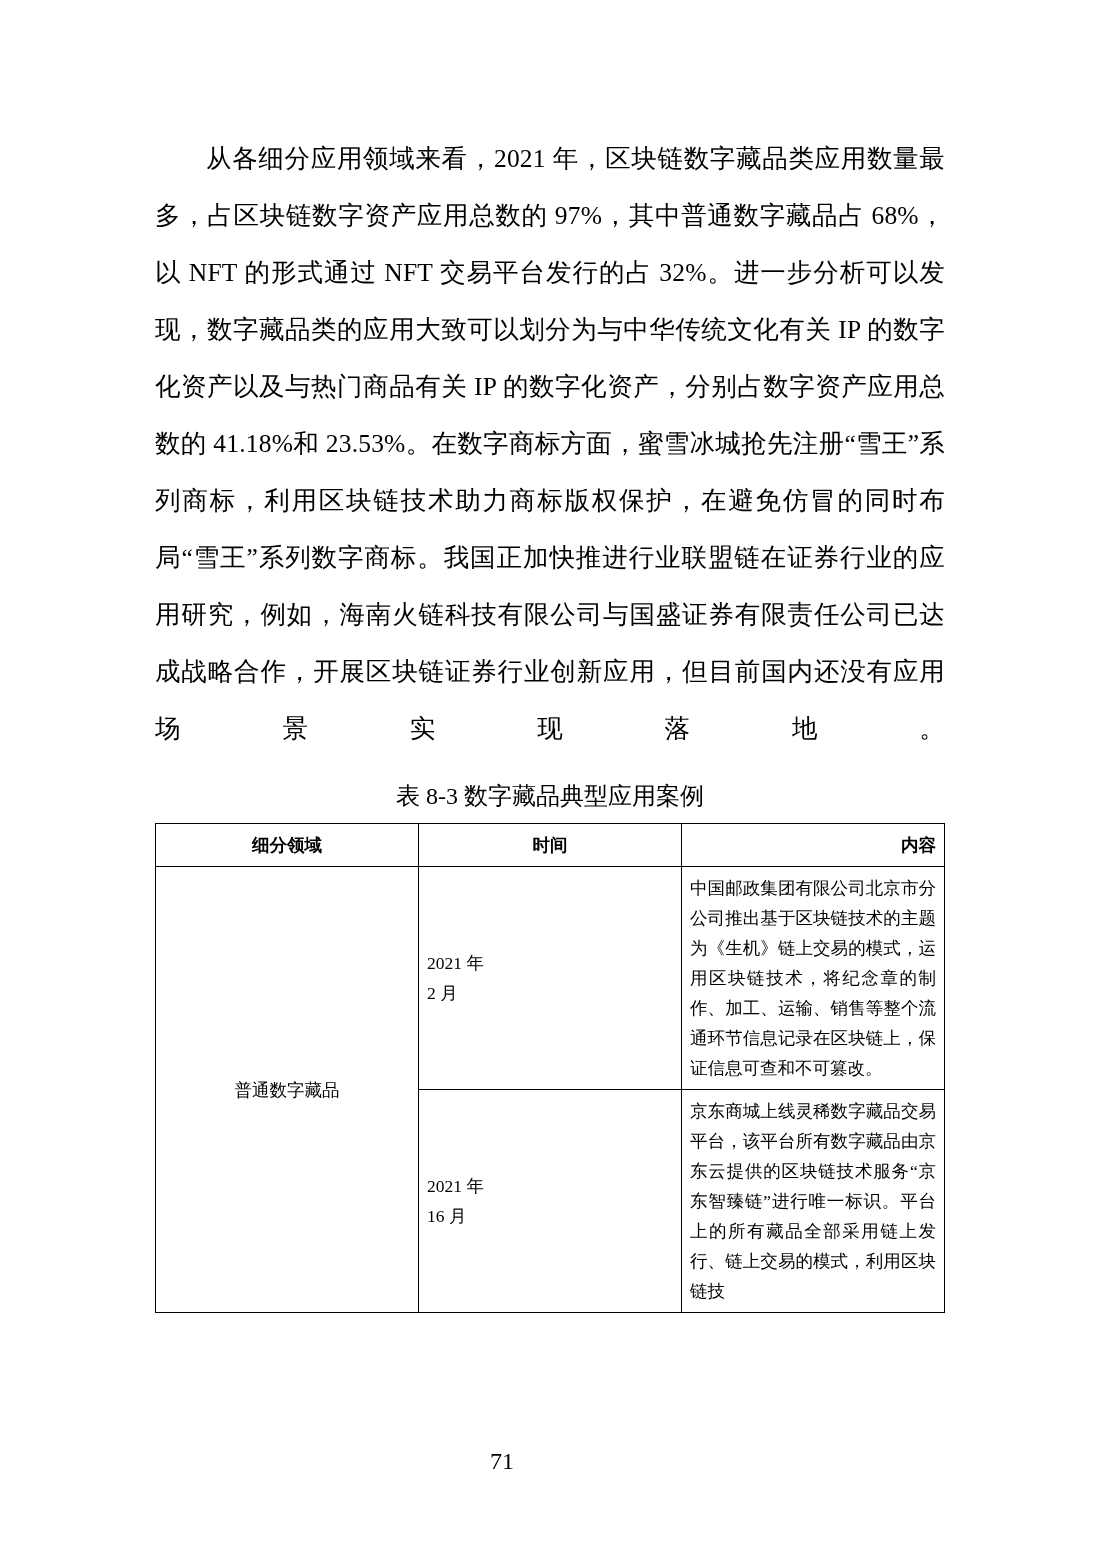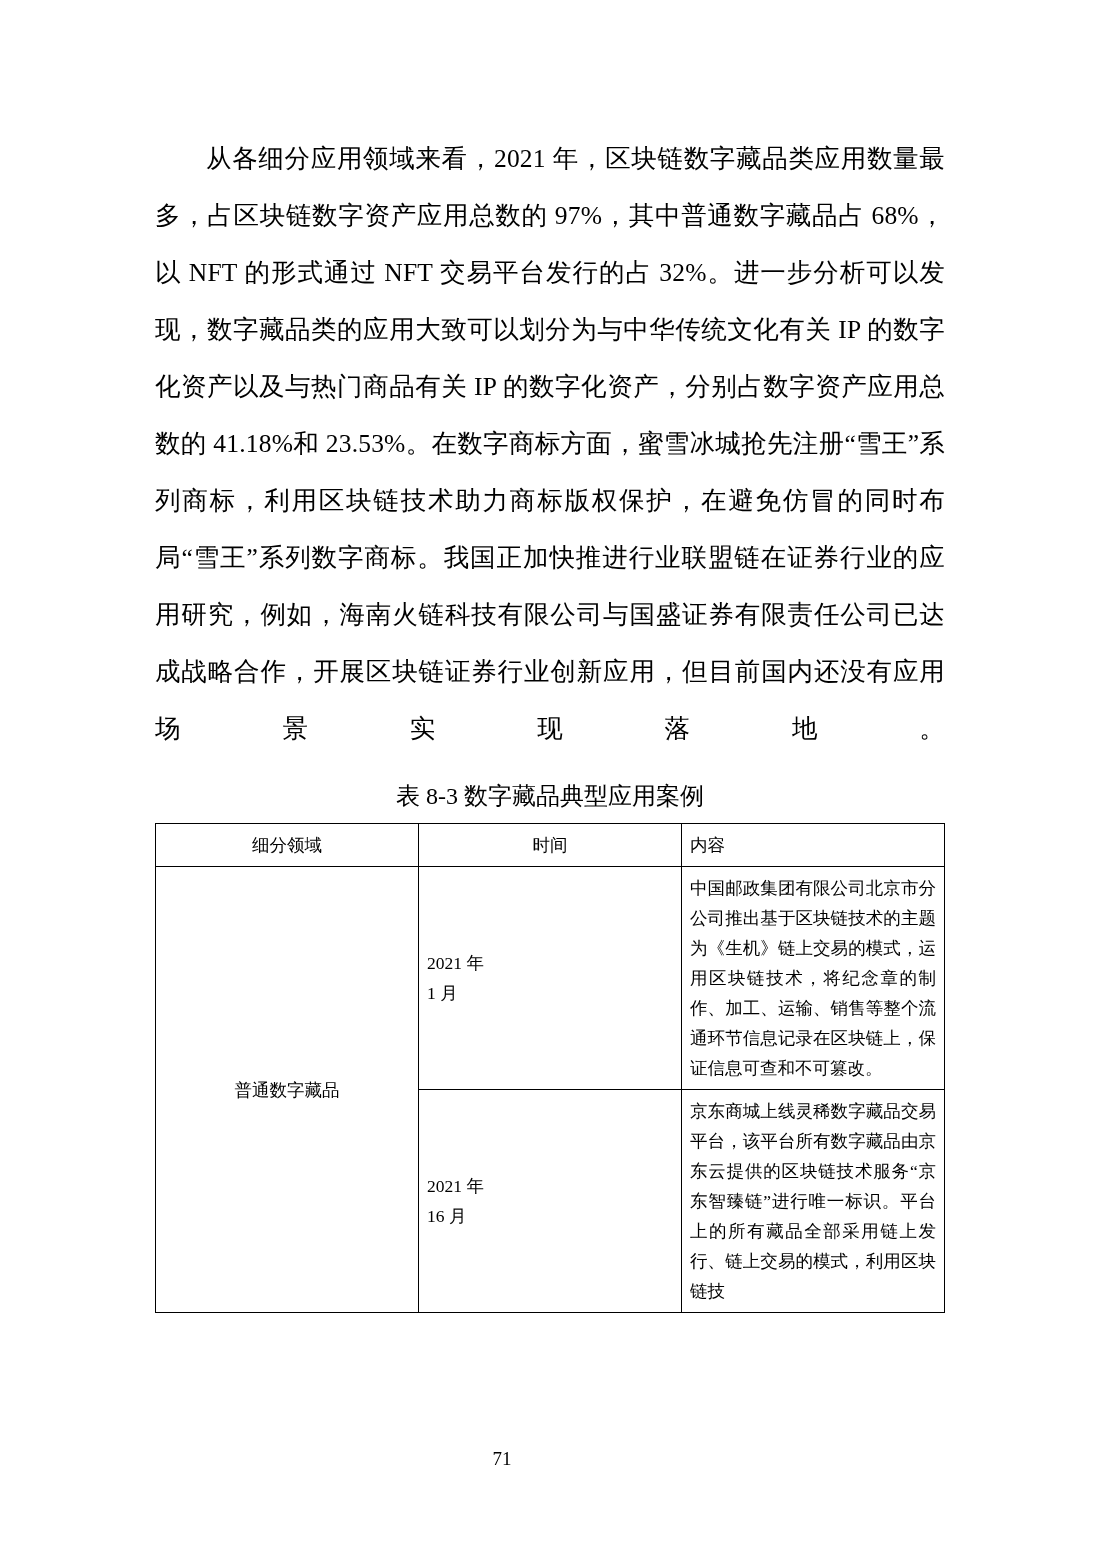--- a/index.html
+++ b/index.html
@@ -60,21 +60,21 @@
     border: 1px solid #000;
     padding: 6px 8px;
     vertical-align: middle;
     font-size: 17.5px;
     line-height: 30px;
     font-family: "Liberation Serif", "DejaVu Serif", serif;
     font-weight: normal;
   }
   table.doc-table th {
     text-align: center;
-    font-weight: normal;
+    font-weight: bold;
   }
   td.col-field {
     width: 110px;
     text-align: center;
   }
   td.col-time {
     width: 90px;
     text-align: left;
   }
   td.col-content {
@@ -82,47 +82,47 @@
     vertical-align: top;
     padding: 8px 10px 8px 10px;
   }
   .cell-line { display: block; }
   .page-number {
     position: absolute;
     left: 0;
     top: 1448px;
     width: 1004px;
     text-align: center;
-    font-size: 19px;
+    font-size: 24px;
     font-family: "Liberation Serif", "DejaVu Serif", serif;
   }
 </style>
 </head>
 <body>
 
 <div class="page">
   <div class="content">
 
     <p class="body-par">从各细分应用领域来看，2021 年，区块链数字藏品类应用数量最多，占区块链数字资产应用总数的 97%，其中普通数字藏品占 68%，以 NFT 的形式通过 NFT 交易平台发行的占 32%。进一步分析可以发现，数字藏品类的应用大致可以划分为与中华传统文化有关 IP 的数字化资产以及与热门商品有关 IP 的数字化资产，分别占数字资产应用总数的 41.18%和 23.53%。在数字商标方面，蜜雪冰城抢先注册“雪王”系列商标，利用区块链技术助力商标版权保护，在避免仿冒的同时布局“雪王”系列数字商标。我国正加快推进行业联盟链在证券行业的应用研究，例如，海南火链科技有限公司与国盛证券有限责任公司已达成战略合作，开展区块链证券行业创新应用，但目前国内还没有应用场景实现落地。</p>
 
 
     <div class="table-caption">表 8-3  数字藏品典型应用案例</div>
 
     <table class="doc-table">
       <tbody>
         <tr>
           <th class="col-field">细分领域</th>
           <th class="col-time">时间</th>
-          <th class="col-content" style="text-align:left;vertical-align:middle;">内容</th>
+          <th class="col-content" style="text-align:right;vertical-align:middle;">内容</th>
         </tr>
         <tr>
           <td class="col-field" rowspan="2">普通数字藏品</td>
           <td class="col-time">
             <span class="cell-line">2021 年</span>
-            <span class="cell-line">1 月</span>
+            <span class="cell-line">2 月</span>
           </td>
           <td class="col-content">中国邮政集团有限公司北京市分公司推出基于区块链技术的主题为《生机》链上交易的模式，运用区块链技术，将纪念章的制作、加工、运输、销售等整个流通环节信息记录在区块链上，保证信息可查和不可篡改。</td>
         </tr>
         <tr>
           <td class="col-time">
             <span class="cell-line">2021 年</span>
             <span class="cell-line">16 月</span>
           </td>
           <td class="col-content">京东商城上线灵稀数字藏品交易平台，该平台所有数字藏品由京东云提供的区块链技术服务“京东智臻链”进行唯一标识。平台上的所有藏品全部采用链上发行、链上交易的模式，利用区块链技</td>
         </tr>

